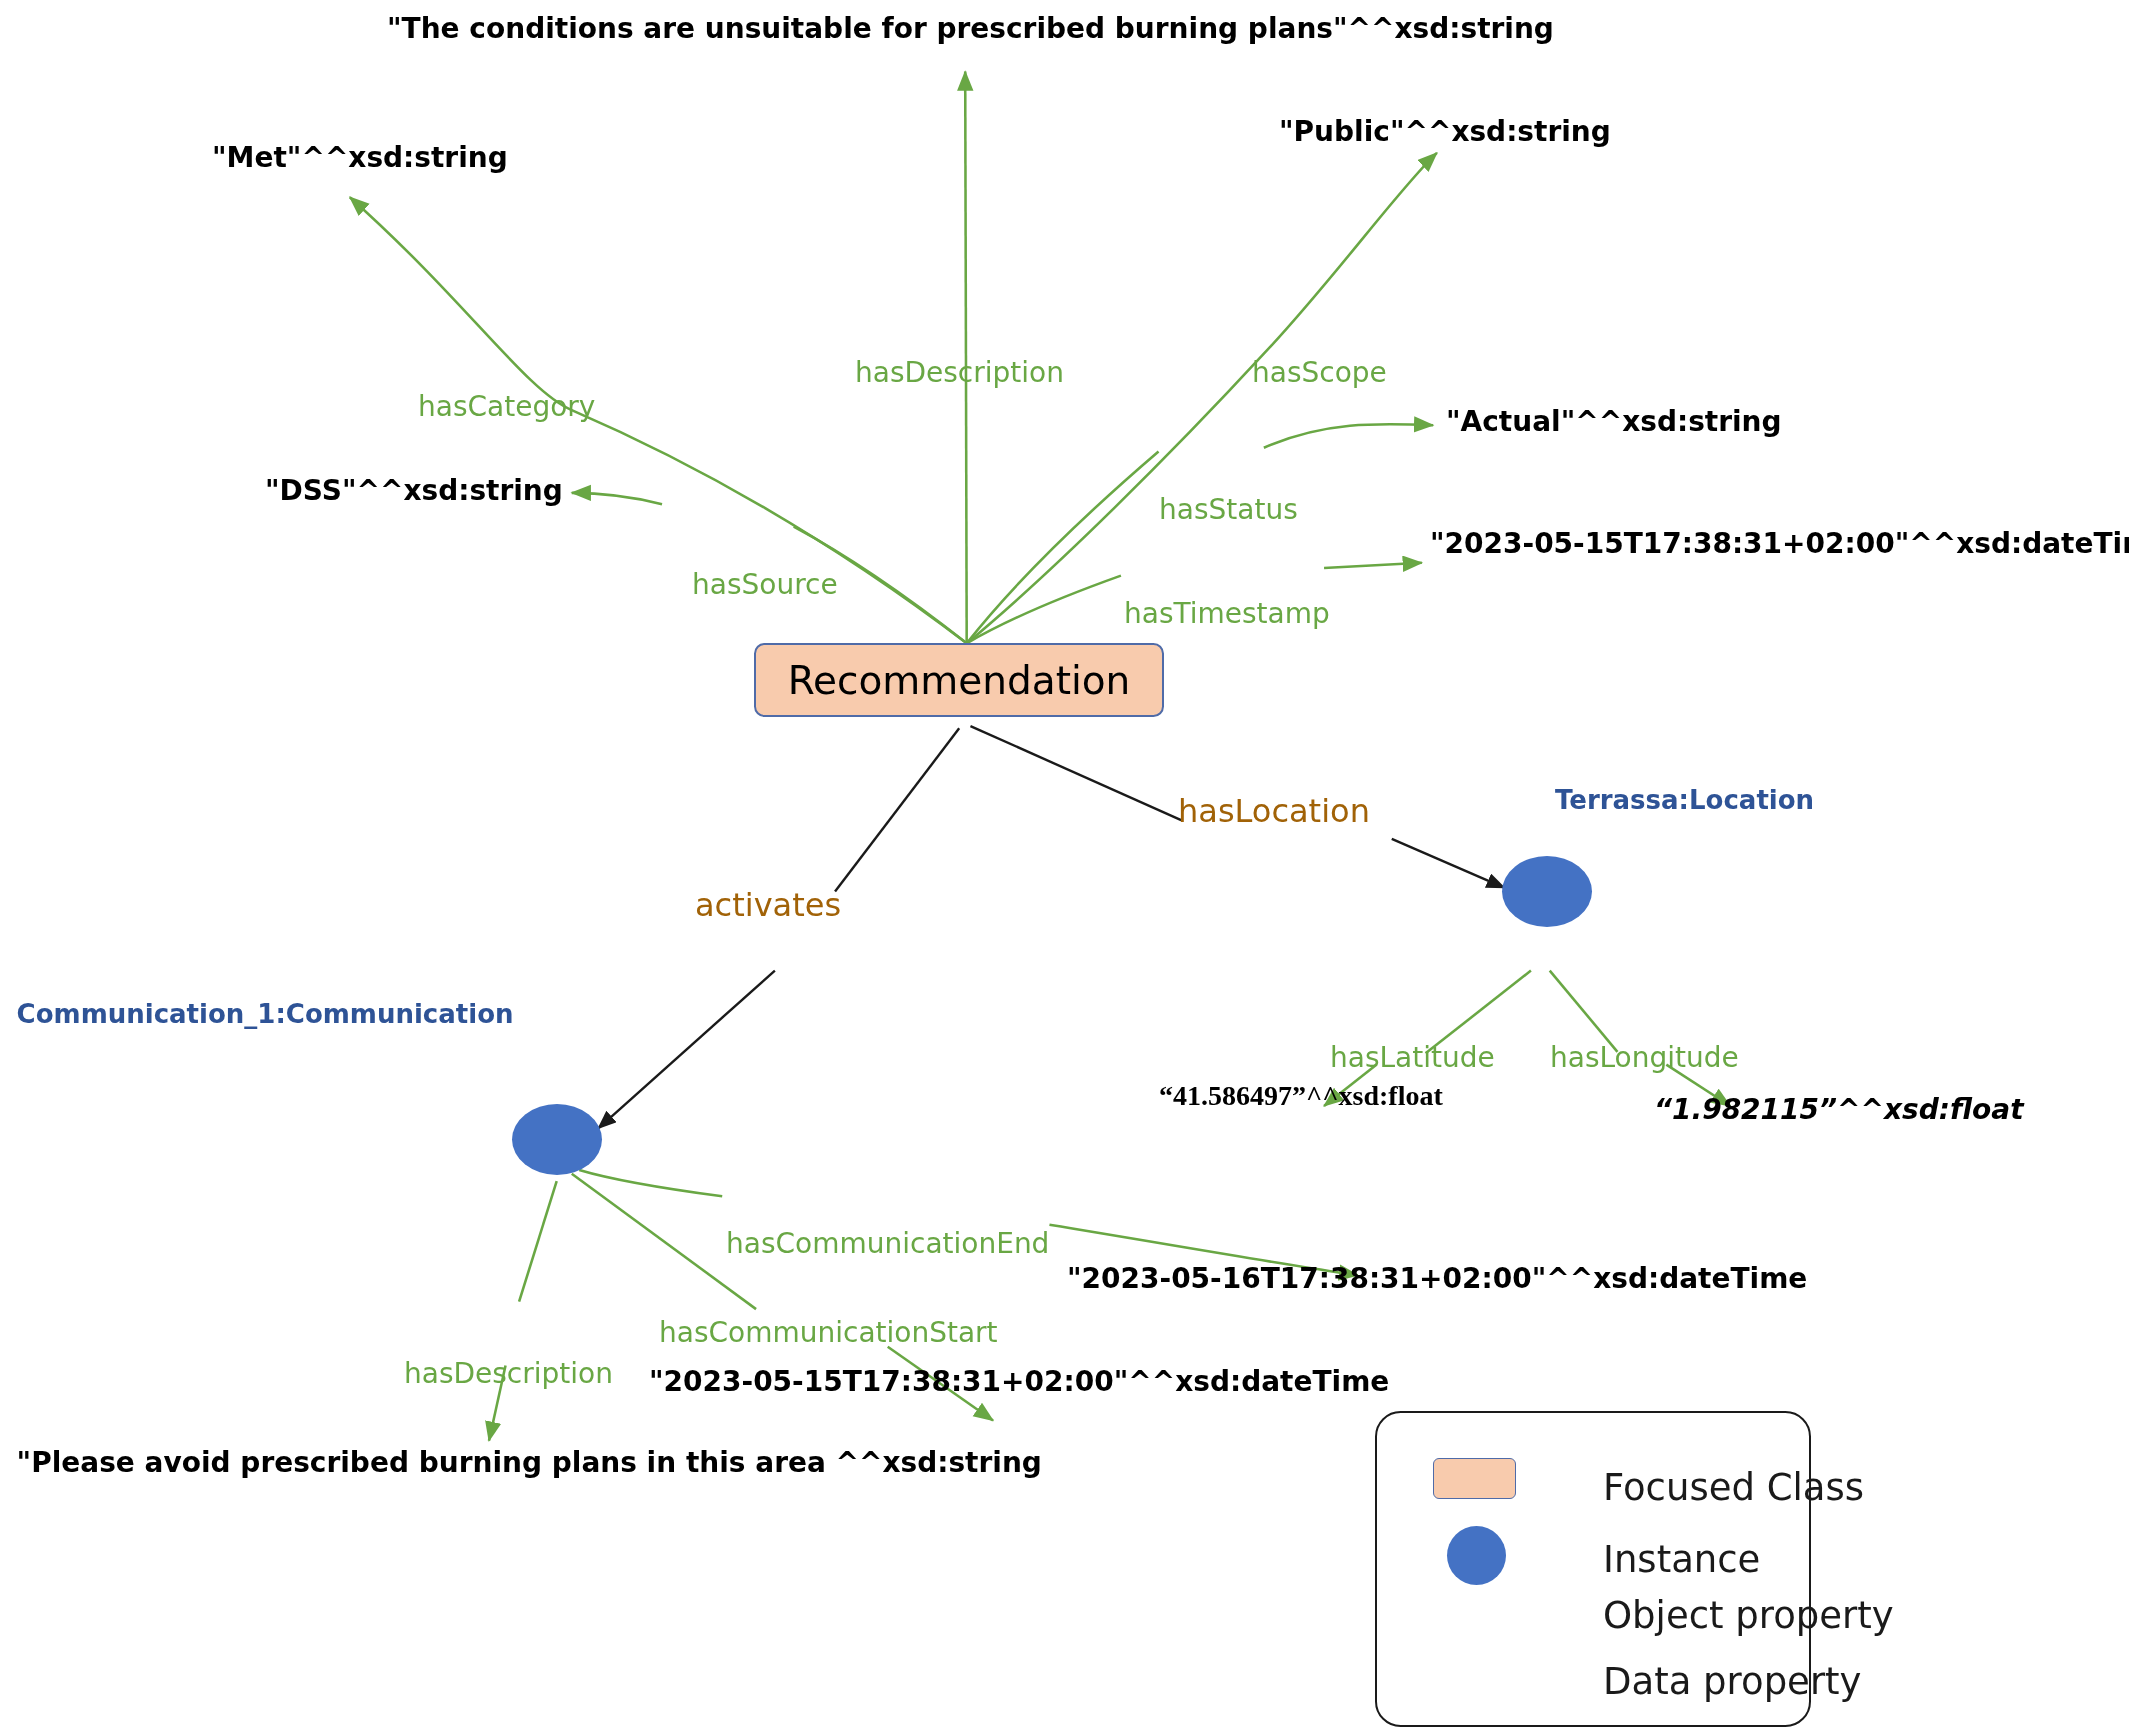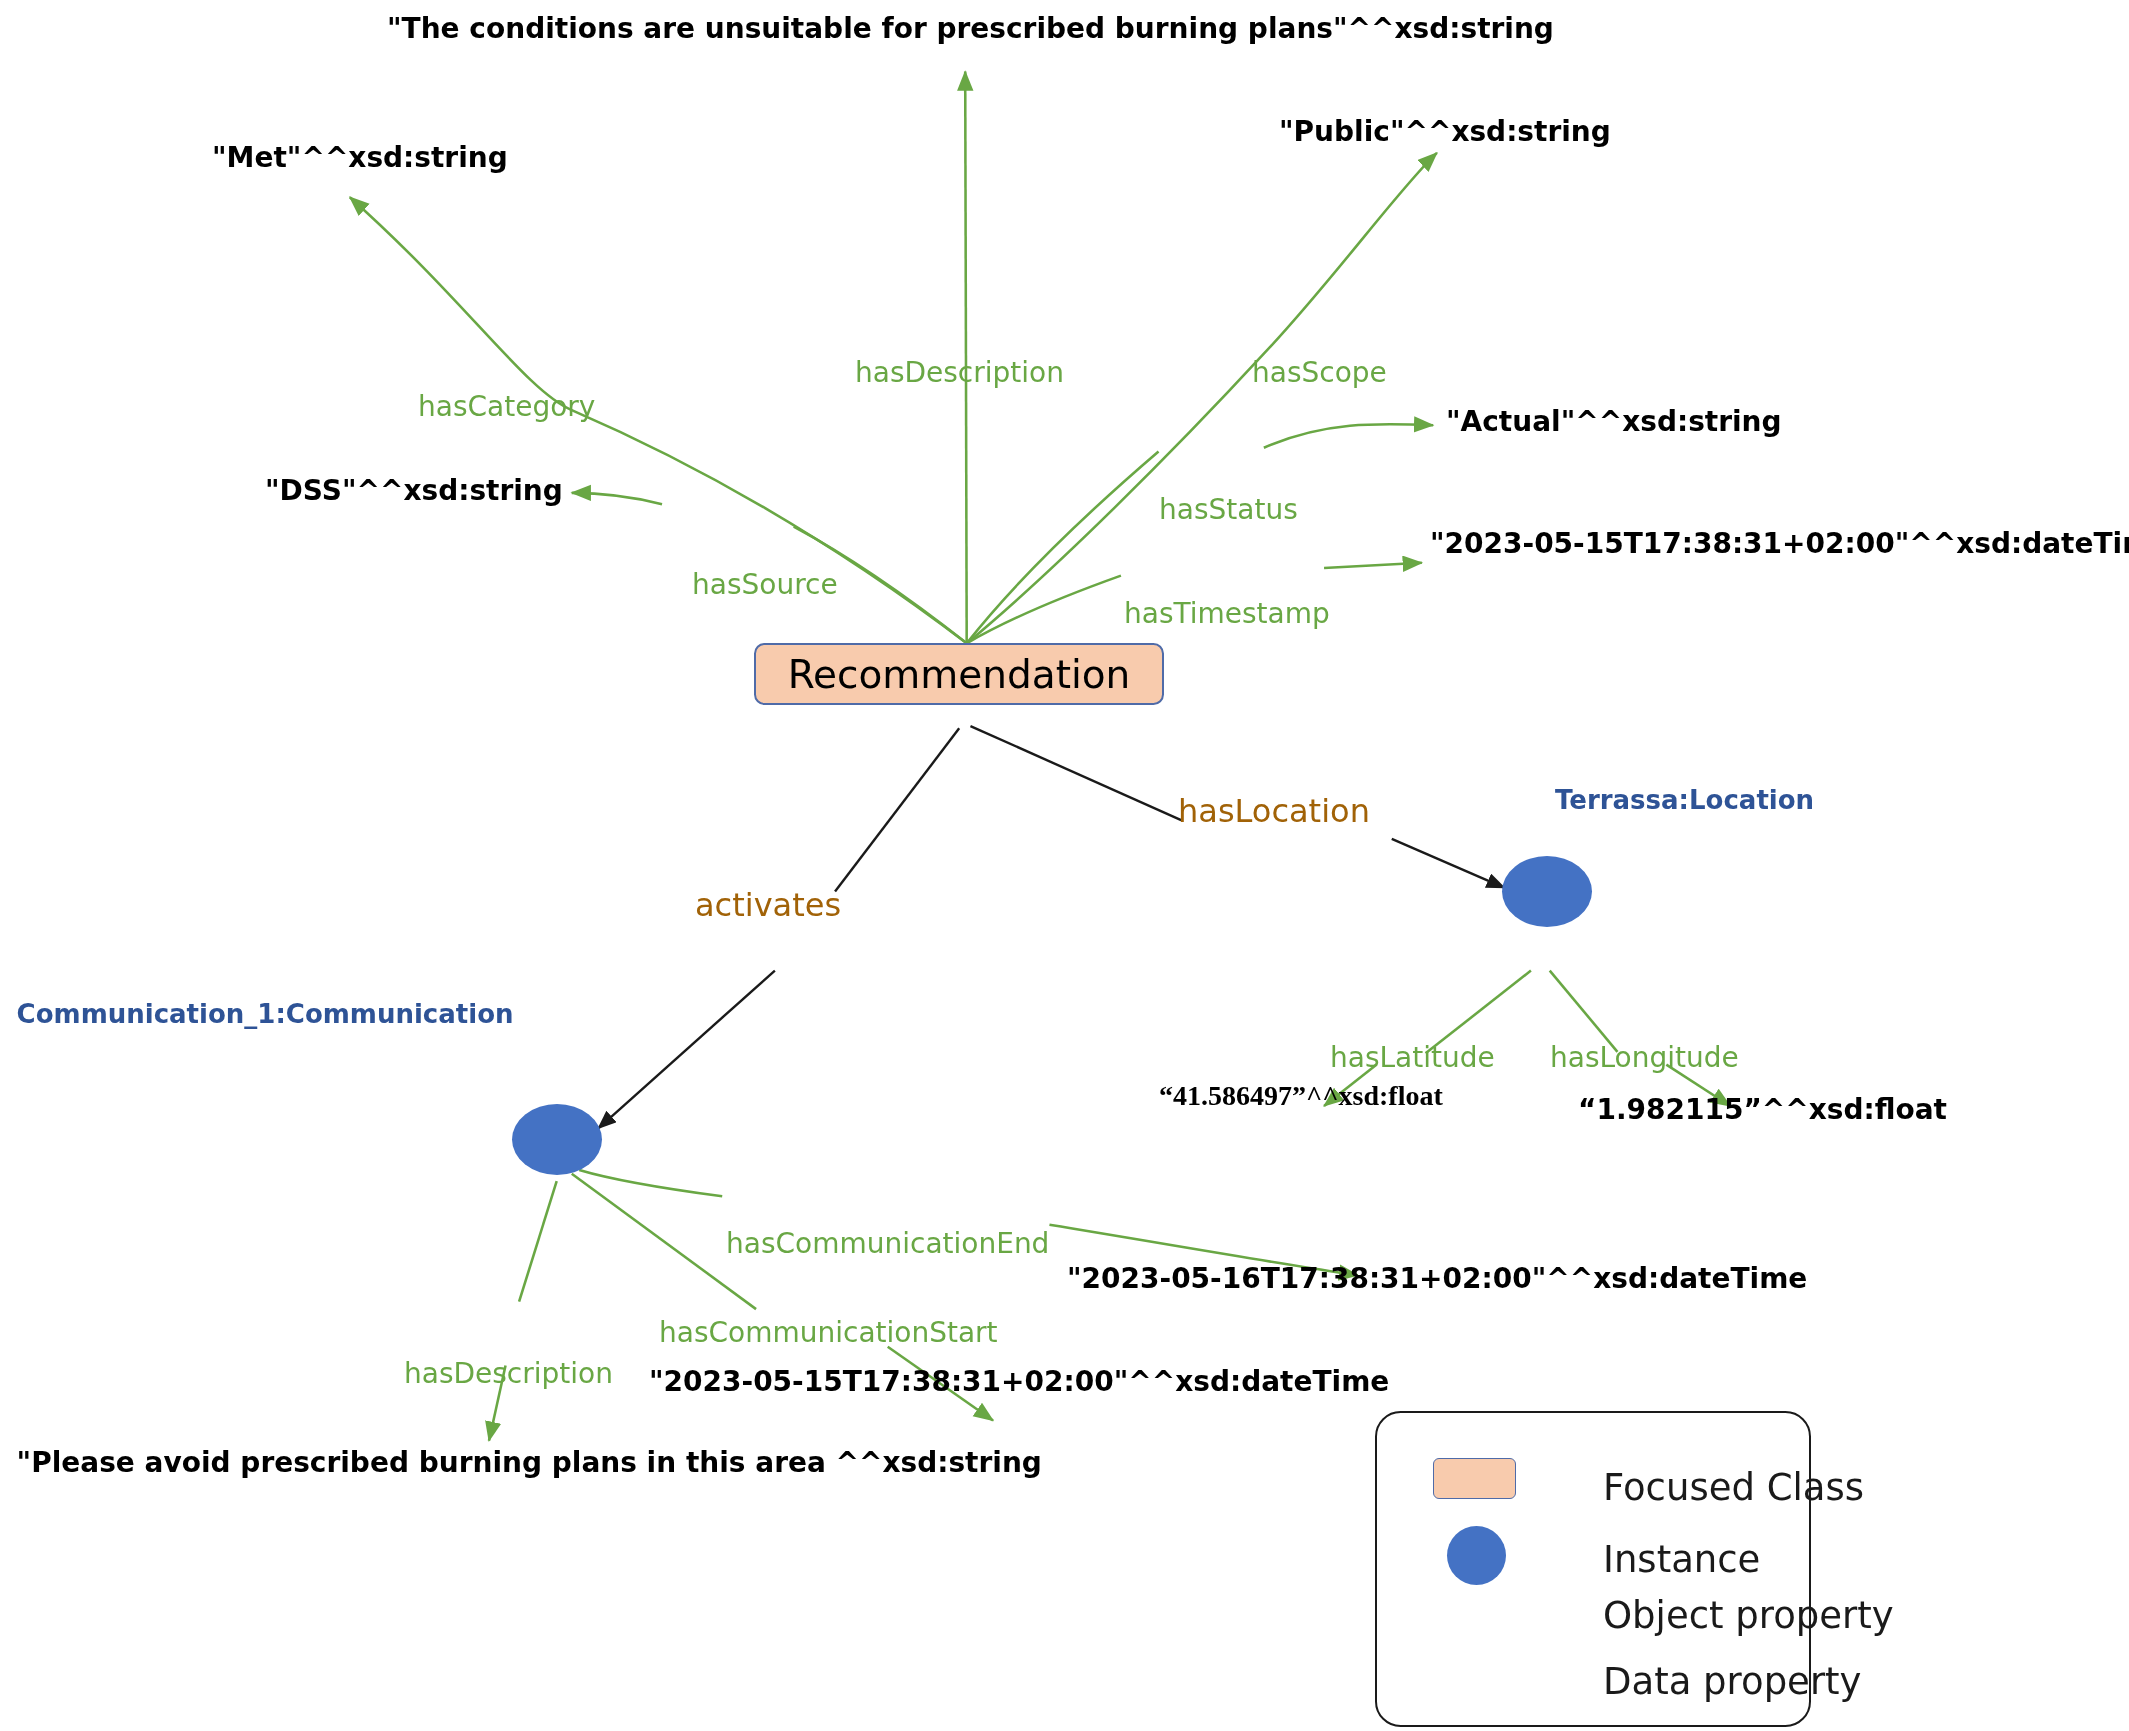--- a/index.html
+++ b/index.html
@@ -175,21 +175,21 @@
   <div class="literal" style="left:1279px; top:117px;">"Public"^^xsd:string</div>
 
   <div class="literal" style="left:1446px; top:407px;">"Actual"^^xsd:string</div>
 
   <div class="literal" style="left:265px; top:476px;">"DSS"^^xsd:string</div>
 
   <div class="literal" style="left:1430px; top:529px;">"2023-05-15T17:38:31+02:00"^^xsd:dateTime</div>
 
   <div class="literal" style="left:1159px; top:1081px;font-family:Liberation Serif, serif;">“41.586497”^^xsd:float</div>
 
-  <div class="literal" style="left:1578px; top:1095px;">“1.982115”^^xsd:float</div>
+  <div class="literal" style="left:1654px; top:1095px;font-style:italic;">“1.982115”^^xsd:float</div>
 
   <div class="literal" style="left:1067px; top:1264px;">"2023-05-16T17:38:31+02:00"^^xsd:dateTime</div>
 
   <div class="literal" style="left:649px; top:1367px;">"2023-05-15T17:38:31+02:00"^^xsd:dateTime</div>
 
   <div class="literal" style="left:16.6px; top:1448px;">"Please avoid prescribed burning plans in this area ^^xsd:string</div>
 
   <div class="dp-label" style="left:418px; top:346px;">hasCategory</div>
 
   <div class="dp-label" style="left:855px; top:312px;">hasDescription</div>
@@ -209,21 +209,21 @@
   <div class="dp-label" style="left:726px; top:1183px;">hasCommunicationEnd</div>
 
   <div class="dp-label" style="left:659px; top:1272px;">hasCommunicationStart</div>
 
   <div class="dp-label" style="left:404px; top:1313px;">hasDescription</div>
 
   <div class="op-label" style="left:1178px; top:792px;">hasLocation</div>
 
   <div class="op-label" style="left:695px; top:886px;">activates</div>
 
-  <div class="class-box" style="left:754px; top:643px; width:410px; height:62px;">Recommendation</div>
+  <div class="class-box" style="left:754px; top:643px; width:410px; height:74px;">Recommendation</div>
 
   <div class="instance-node" style="left:1502px; top:856px; width:90px; height:71px;"></div>
   <div class="inst-label" style="left:1555px; top:785px;">Terrassa:Location</div>
 
   <div class="instance-node" style="left:512px; top:1104px; width:90px; height:71px;"></div>
   <div class="inst-label" style="left:16.6px; top:999px;">Communication_1:Communication</div>
 
   <div class="legend-box" style="left:1375px; top:1411px; width:436px; height:316px;"></div>
 
   <div class="legend-swatch-class" style="left:1433px; top:1458px; width:83px; height:41px;"></div>

